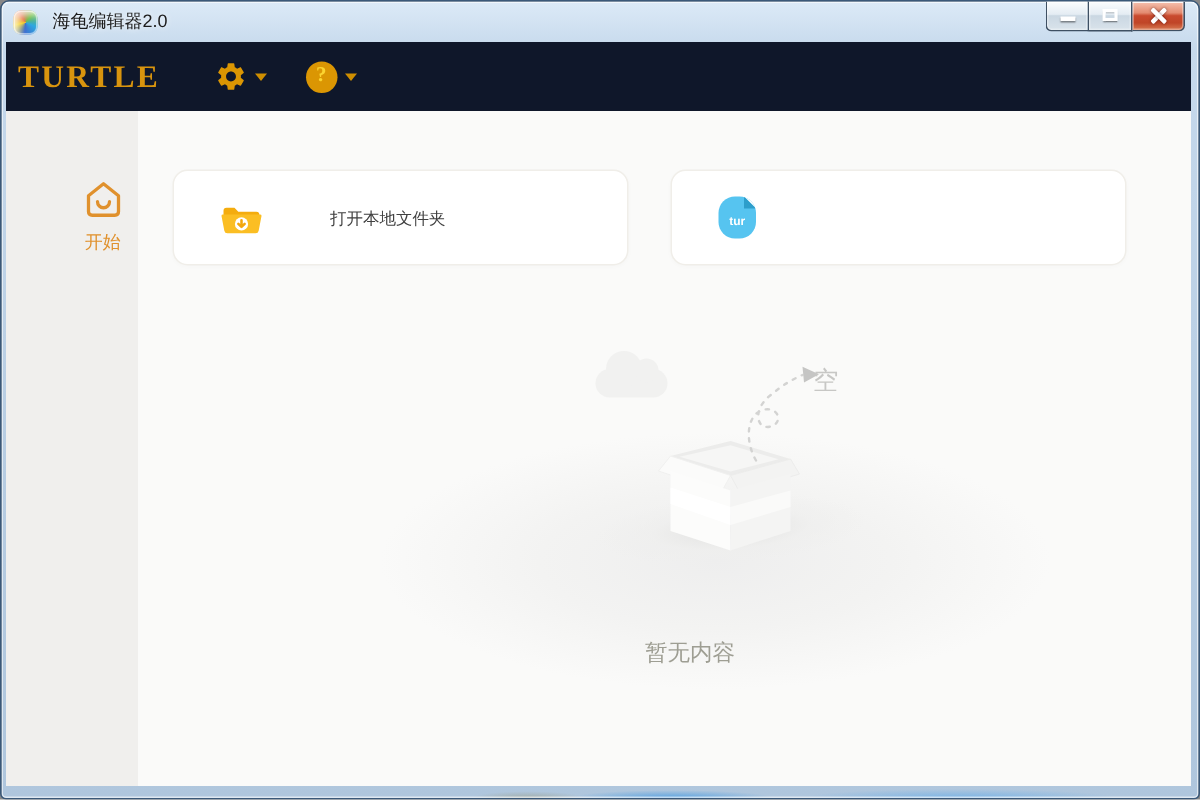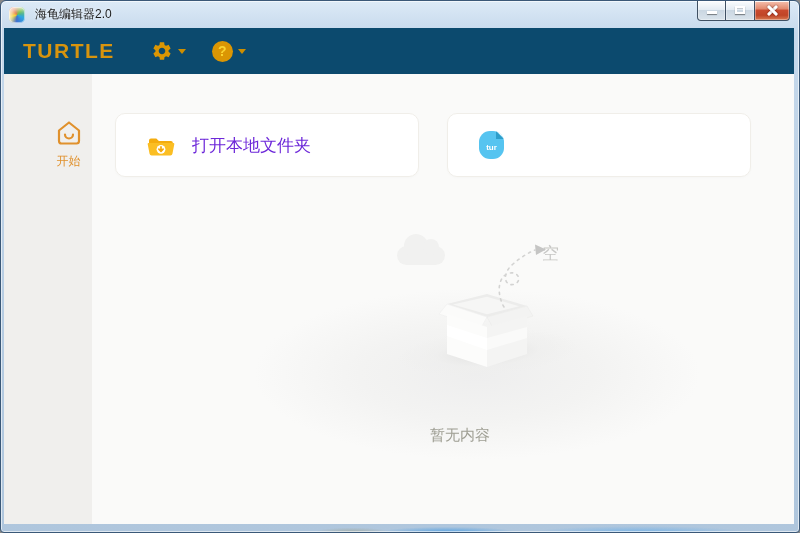--- a/index.html
+++ b/index.html
@@ -51,21 +51,21 @@
     content:""; position:absolute; left:5px; top:-1px; width:3px; height:13px; background:#fff;
     border-radius:1px; box-shadow:0 0 2px rgba(60,0,0,.6);
   }
   .glyph-x::before { transform:rotate(45deg); }
   .glyph-x::after { transform:rotate(-45deg); }
 
   
   .app { position:absolute; left:3px; right:5px; top:27px; bottom:8px; background:#FAFAF9; display:flex; flex-direction:column; overflow:hidden; }
 
   
-  .brandbar { height:46px; flex:0 0 46px; background:#0c4a6e; display:flex; align-items:center; padding-left:19px; }
+  .brandbar { height:46px; flex:0 0 46px; background:#0f172a; display:flex; align-items:center; padding-left:8px;font-family:Liberation Serif, serif; }
   .logo { font-size:21px; font-weight:bold; letter-spacing:1.5px; color:#D8940E; }
   .hmenu { display:flex; align-items:center; gap:5px; cursor:pointer; }
   .hmenu.gear { margin-left:36px; }
   .hmenu.help { margin-left:26px; }
   .help-circle { width:21px; height:21px; border-radius:50%; background:#DB9603; color:#FBD430; font-size:14px; font-weight:bold; display:flex; align-items:center; justify-content:center; }
   .caret { width:0; height:0; border:4px solid transparent; border-top:5px solid #CE8E00; margin-top:5px; }
 
   
   .content { flex:1; display:flex; min-height:0; }
   .sidebar { width:88px; flex:0 0 88px; background:#F0EFED; display:flex; flex-direction:column; align-items:center;padding-left:41px; }
@@ -79,21 +79,21 @@
   .main { flex:1; position:relative; background:#FAFAF9; overflow:hidden; }
 
   
   .cards { position:absolute; left:23px; top:39px; display:flex; gap:28px; }
   .card {
     width:304px; height:64px; background:#fff;
     border:1px solid #F0EEE9; border-radius:10px;
     display:flex; align-items:center; padding-left:31px; gap:17px;
     box-shadow:0 1px 3px rgba(0,0,0,.02); cursor:pointer;
   }
-  .card-label { font-size:17px; color:#6d28d9; }
+  .card-label { font-size:11px; color:#404040;margin-left:28px; }
 
   
   .tur-file { width:25px; height:28px; background:#56C4F0; border-radius:11px; position:relative; display:flex; align-items:center; justify-content:center; overflow:hidden; }
   .tur-file .fold-cut { position:absolute; top:0; right:0; width:0; height:0; border-top:8px solid #FFF; border-left:8px solid transparent; }
   .tur-file .fold { position:absolute; top:0; right:0; width:0; height:0; border-bottom:8px solid #2D9ECB; border-right:8px solid transparent; }
   .tur-text { font-size:8px; font-weight:bold; color:#fff; margin-top:4px; }
 
   
   .empty { position:absolute; inset:0; pointer-events:none; }
   .mound { position:absolute; left:150px; top:210px; width:470px; height:180px; border-radius:50%;

